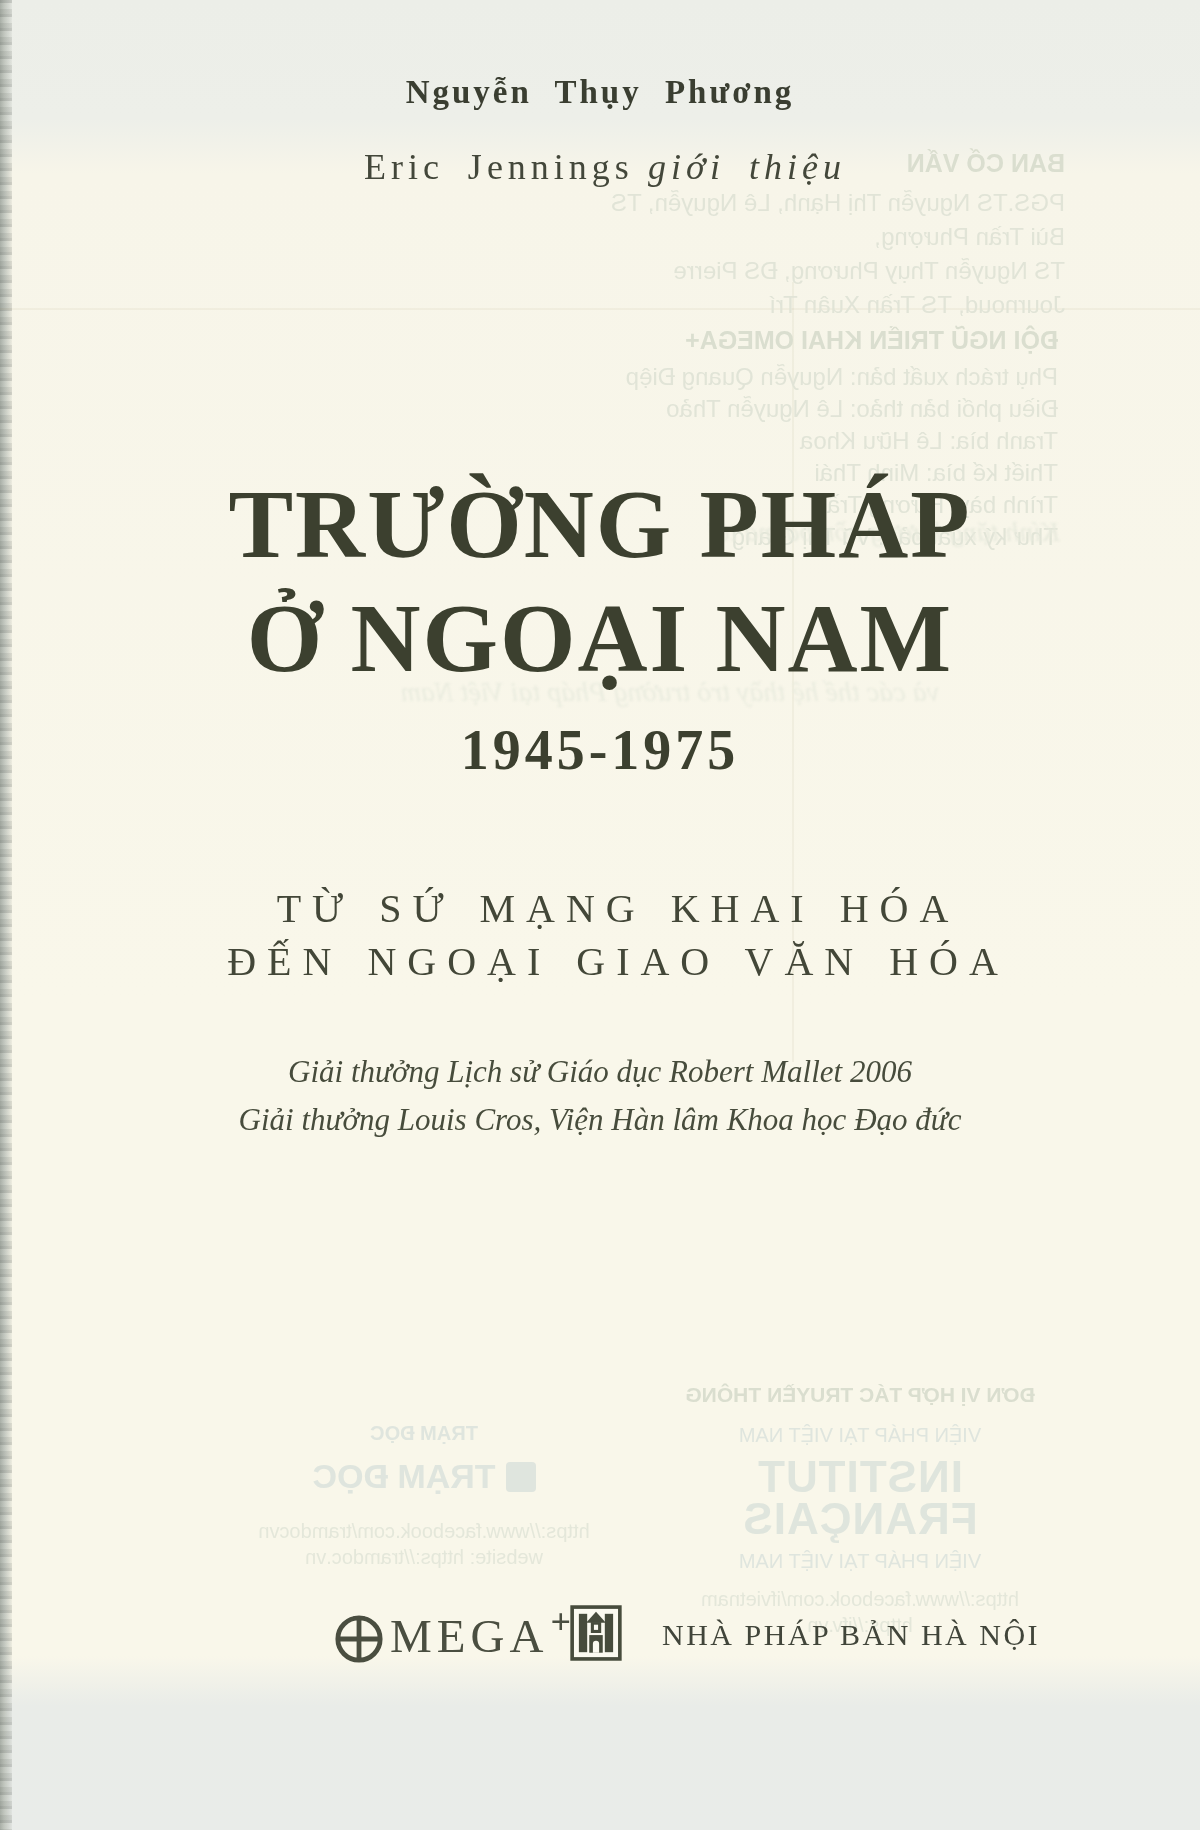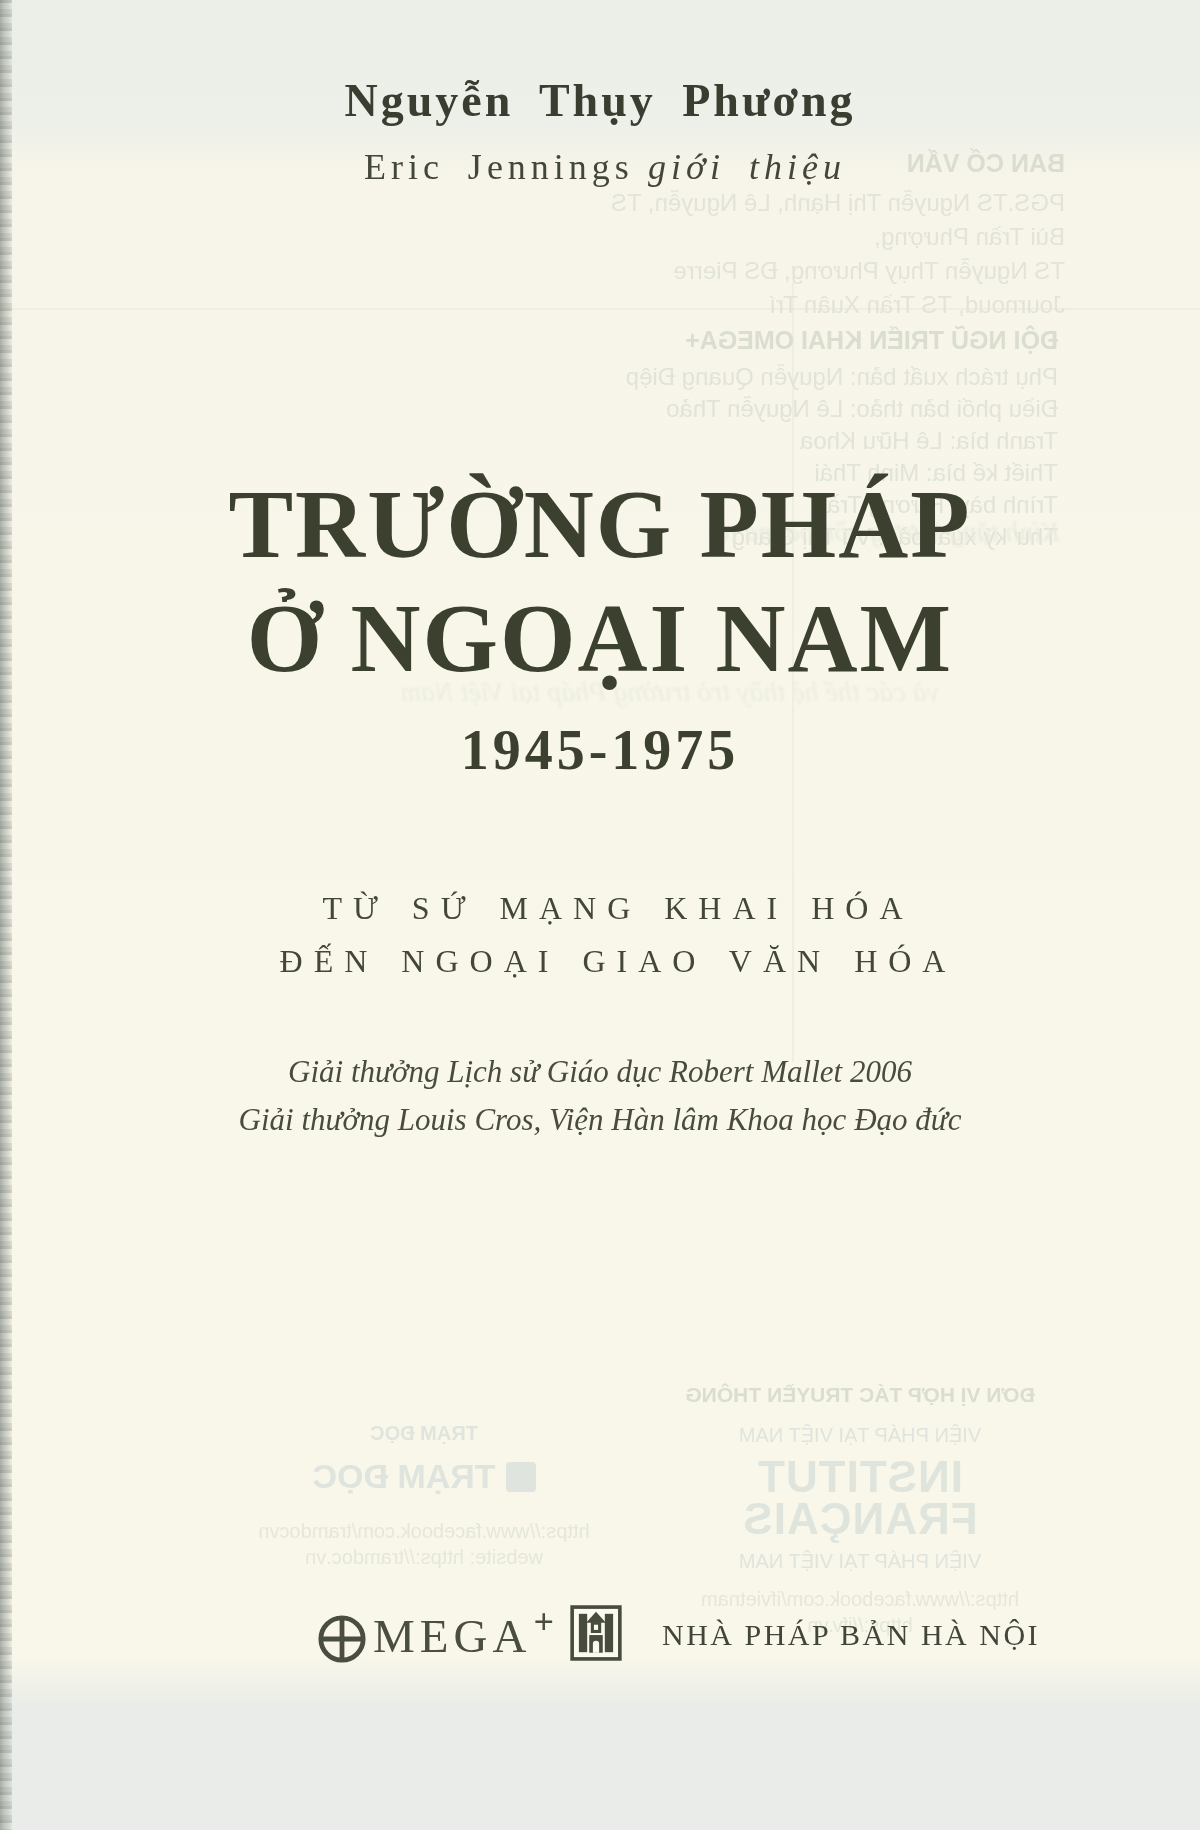--- a/index.html
+++ b/index.html
@@ -21,31 +21,31 @@
     position:absolute;left:0;top:0;bottom:0;width:12px;
     background:
       repeating-linear-gradient(180deg, rgba(90,95,90,.25) 0 3px, rgba(160,165,158,.12) 3px 9px, rgba(120,125,118,.22) 9px 14px),
       linear-gradient(90deg,#aab0a8 0%,#c6cbc3 35%,rgba(235,237,230,0) 100%);
   }
   .crease-h{position:absolute;left:0;right:0;top:308px;height:2px;background:rgba(198,192,158,.14);}
   .crease-v{position:absolute;left:792px;top:282px;height:780px;width:2px;background:rgba(172,166,128,.10);}
 
   .center{position:absolute;left:0;right:0;text-align:center;}
 
-  .author{top:74px;font-size:46px;font-weight:bold;letter-spacing:3px;word-spacing:12px;color:#3a3e31;}
+  .author{top:74px;font-size:33px;font-weight:bold;letter-spacing:3px;word-spacing:12px;color:#3a3e31;}
   .introline{top:146px;font-size:36px;letter-spacing:5px;word-spacing:10px;color:#43473a;padding-left:10px;}
   .introline .it{font-style:italic;margin-left:14px;}
 
   .title{top:468px;font-size:97px;font-weight:bold;line-height:114px;letter-spacing:2px;color:#3c402f;text-align:center;}
   .years{top:718px;font-size:56px;font-weight:bold;letter-spacing:4px;color:#3c402f;}
-  .subtitle{top:882px;font-size:32px;line-height:53px;letter-spacing:11px;word-spacing:4px;color:#434738;padding-left:36px;}
+  .subtitle{top:882px;font-size:40px;line-height:53px;letter-spacing:11px;word-spacing:4px;color:#434738;padding-left:36px;}
   .awards{top:1048px;font-size:31px;line-height:48px;font-style:italic;color:#474c3c;}
 
   
-  .omega{position:absolute;left:317px;top:1612px;display:flex;align-items:flex-start;color:#4a4e40;}
+  .omega{position:absolute;left:334px;top:1612px;display:flex;align-items:flex-start;color:#4a4e40;}
   .omega .circ{margin-top:2px;}
   .omega .letters{font-size:47px;line-height:48px;letter-spacing:5px;margin-left:6px;font-weight:normal;color:#4a4e40;}
   .omega .plus{font-size:36px;line-height:36px;font-weight:bold;margin-left:2px;position:relative;top:-8px;}
   .nxb-logo{position:absolute;left:570px;top:1605px;}
   .nxb-name{position:absolute;left:662px;top:1618px;font-size:30px;letter-spacing:2.5px;color:#41453a;}
 
   
   .bleed{position:absolute;transform:scaleX(-1);filter:blur(.7px);pointer-events:none;}
   .bleed .h{font-weight:bold;}
   .b-warm{color:#dadecf;}

